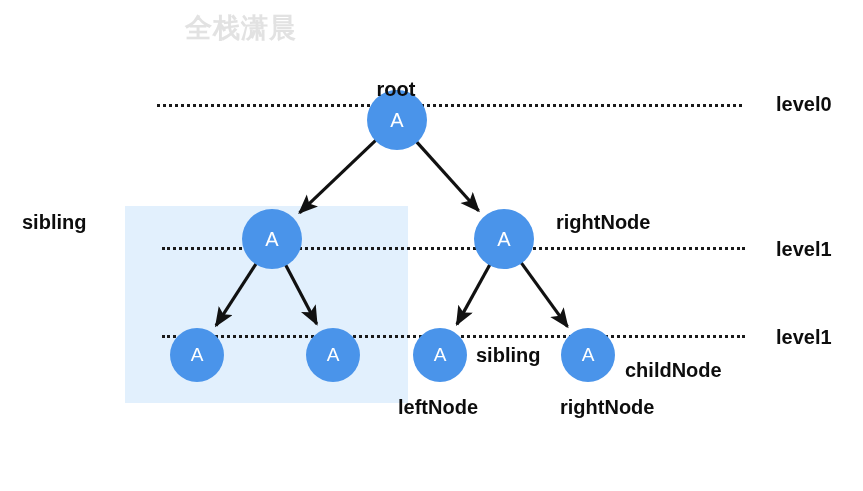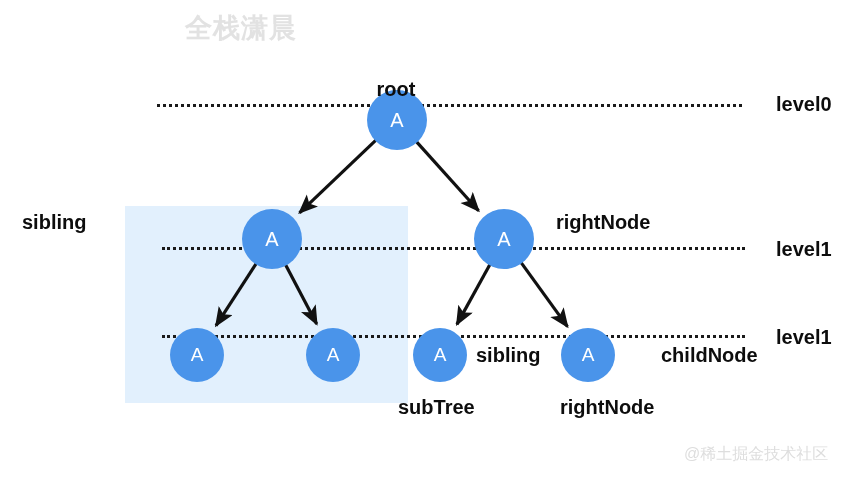--- a/index.html
+++ b/index.html
@@ -130,20 +130,19 @@
       <div class="node small" style="width: 54px; height: 54px; left: 306px; top: 328px;">A</div>
       <div class="node small" style="width: 54px; height: 54px; left: 413px; top: 328px;">A</div>
       <div class="node small" style="width: 54px; height: 54px; left: 561px; top: 328px;">A</div>
     </div>
 
   <div id="label-group">
       <div class="label" style="top: 46px; left: 396px; transform: translateX(-50%); margin-top: 32px;">root</div>
       <div class="label" style="top: 211px; left: 22px;">sibling</div>
       <div class="label" style="top: 211px; left: 556px;">rightNode</div>
       <div class="label" style="top: 344px; left: 476px;">sibling</div>
-      <div class="label" style="top: 344px; left: 625px; margin-left: 36px;">childNode</div>
-      <div class="label" style="top: 396px; left: 398px;">subTree</div>
+      <div class="label" style="top: 359px; left: 625px;">childNode</div>
+      <div class="label" style="top: 396px; left: 398px;">leftNode</div>
       <div class="label" style="top: 396px; left: 560px; text-align: right;">rightNode</div>
     </div>
 
-  <div class="wm-bottom">@稀土掘金技术社区</div>
 
 </div>
 
 </body></html>

